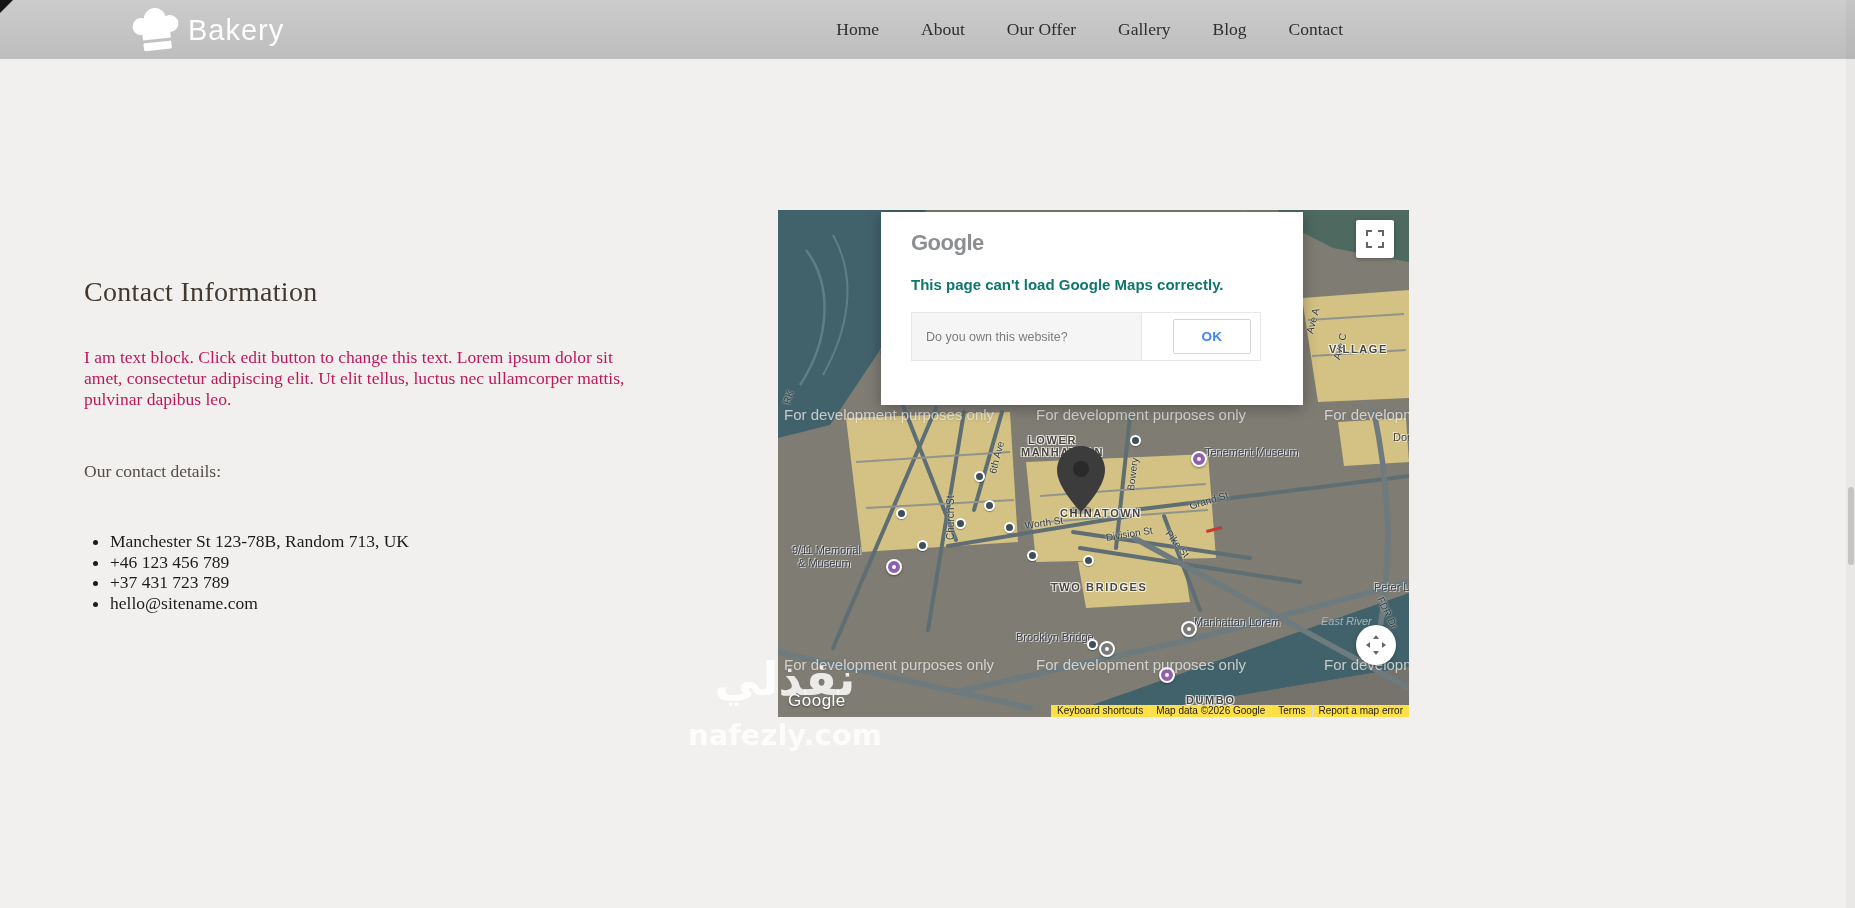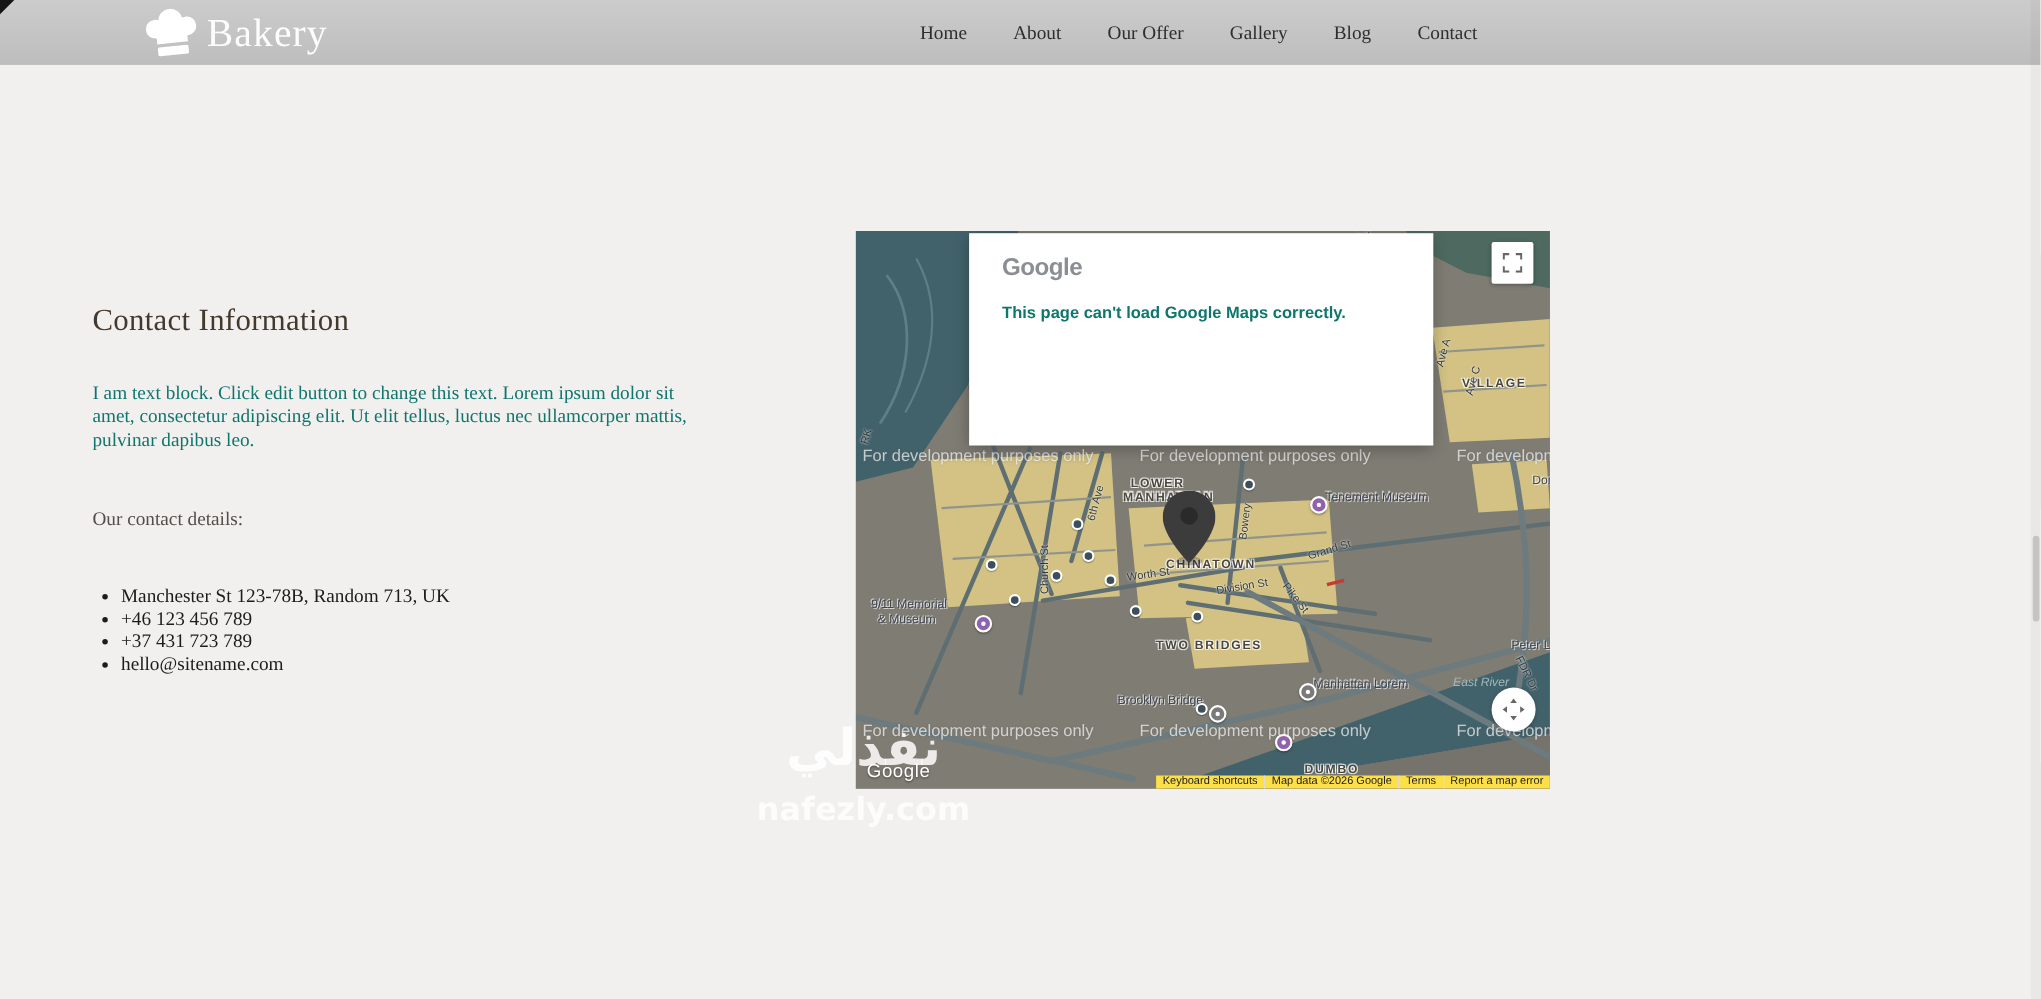--- a/index.html
+++ b/index.html
@@ -11,40 +11,40 @@
   }
 
   
   .header {
     position:absolute; left:0; top:0; width:1855px; height:59px;
     background:linear-gradient(#cccccc,#bdbdbd);
   }
   .brand { position:absolute; left:128px; top:4px; display:flex; align-items:center; gap:4px; }
   .brand svg { transform:rotate(-6deg); }
   .brand-text {
-    font-family:Liberation Serif, serif; font-size:36px; color:#fdfdfd;
+    font-family:Liberation Sans, sans-serif; font-size:29px; color:#fdfdfd;
     letter-spacing:1px; line-height:52px;
   }
   .nav {
     position:absolute; right:512px; top:0; height:59px;
     display:flex; align-items:center; gap:42px;
   }
   .nav a {
     font-family:"Liberation Serif", serif; font-size:17.5px; color:#2e2e2e;
     text-decoration:none; cursor:pointer; white-space:nowrap;
   }
 
   
   .page-title {
     position:absolute; left:84px; top:276px; margin:0;
     font-size:28px; font-weight:500; color:#43392f; letter-spacing:.3px;
   }
   .intro {
     position:absolute; left:84px; top:347px; width:545px; margin:0;
-    font-size:17.5px; line-height:21px; color:#0f766e;
+    font-size:17.5px; line-height:21px; color:#be185d;
   }
   .details-label {
     position:absolute; left:84px; top:461px; margin:0;
     font-size:17.5px; color:#534e48;
   }
   .details-list {
     position:absolute; left:84px; top:531px; margin:0; padding-left:26px;
     font-size:17.5px; line-height:20.5px; color:#1c1c1c;
   }
 
@@ -306,20 +306,26 @@
   <div class="attribution">
     <span class="att-link">Keyboard shortcuts</span>
     <span>Map data ©2026 Google</span>
     <span class="att-link">Terms</span>
     <span class="att-link">Report a map error</span>
   </div>
 
   <div class="gm-dialog">
     <div class="gm-logo">Google</div>
     <div class="gm-msg">This page can't load Google Maps correctly.</div>
+    <div class="gm-row">
+      <div class="gm-q">Do you own this website?</div>
+      <div class="gm-ok-wrap">
+        <button class="gm-ok">OK</button>
+      </div>
+    </div>
   </div>
 </div>
 
 <div class="site-watermark">
   <div class="wm-ar">نفذلي</div>
   <div class="wm-domain">nafezly.com</div>
 </div>
 
 <div class="corner-artifact"></div>
 

